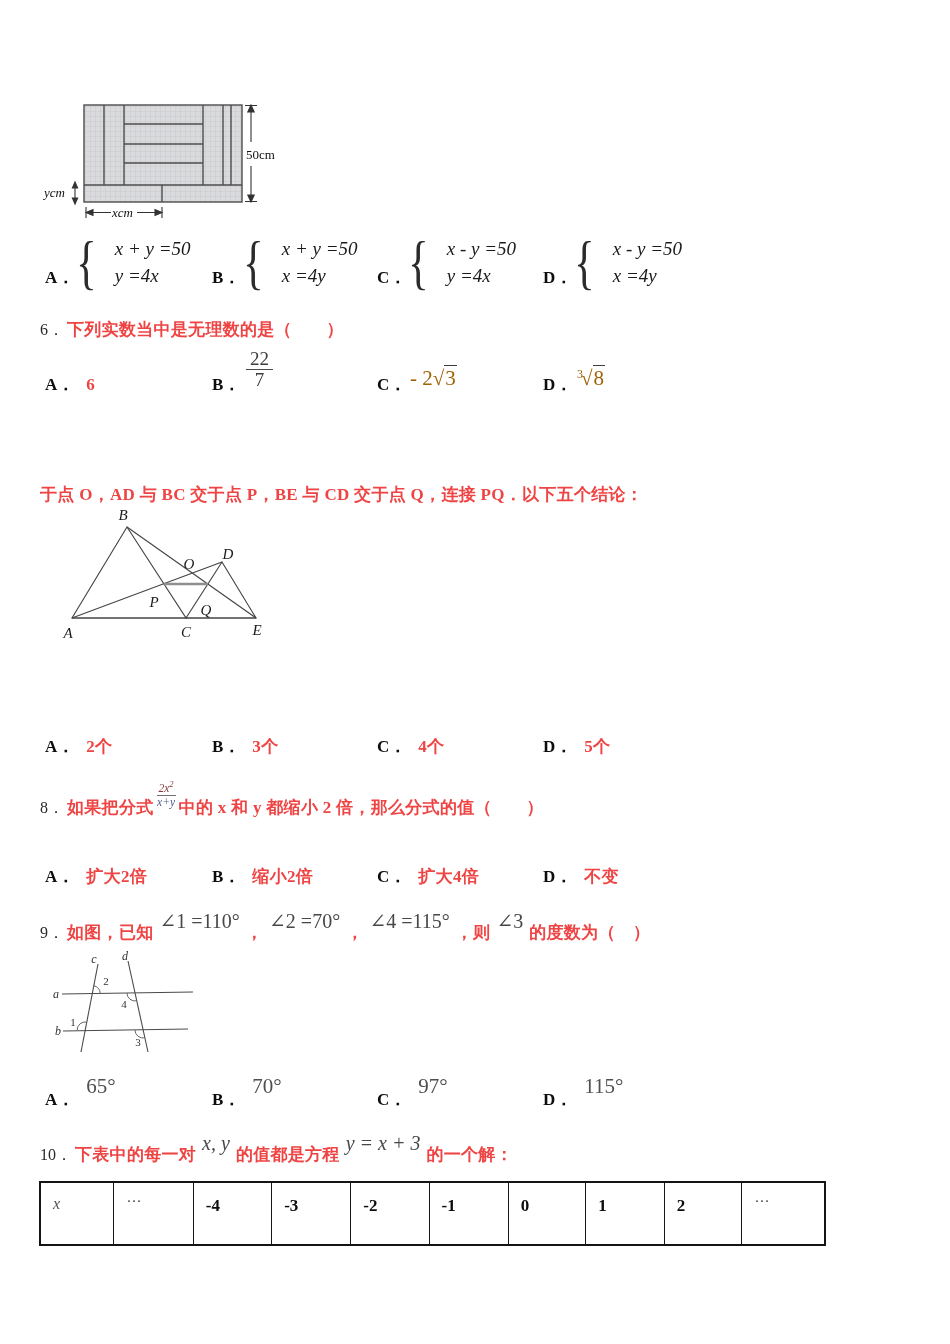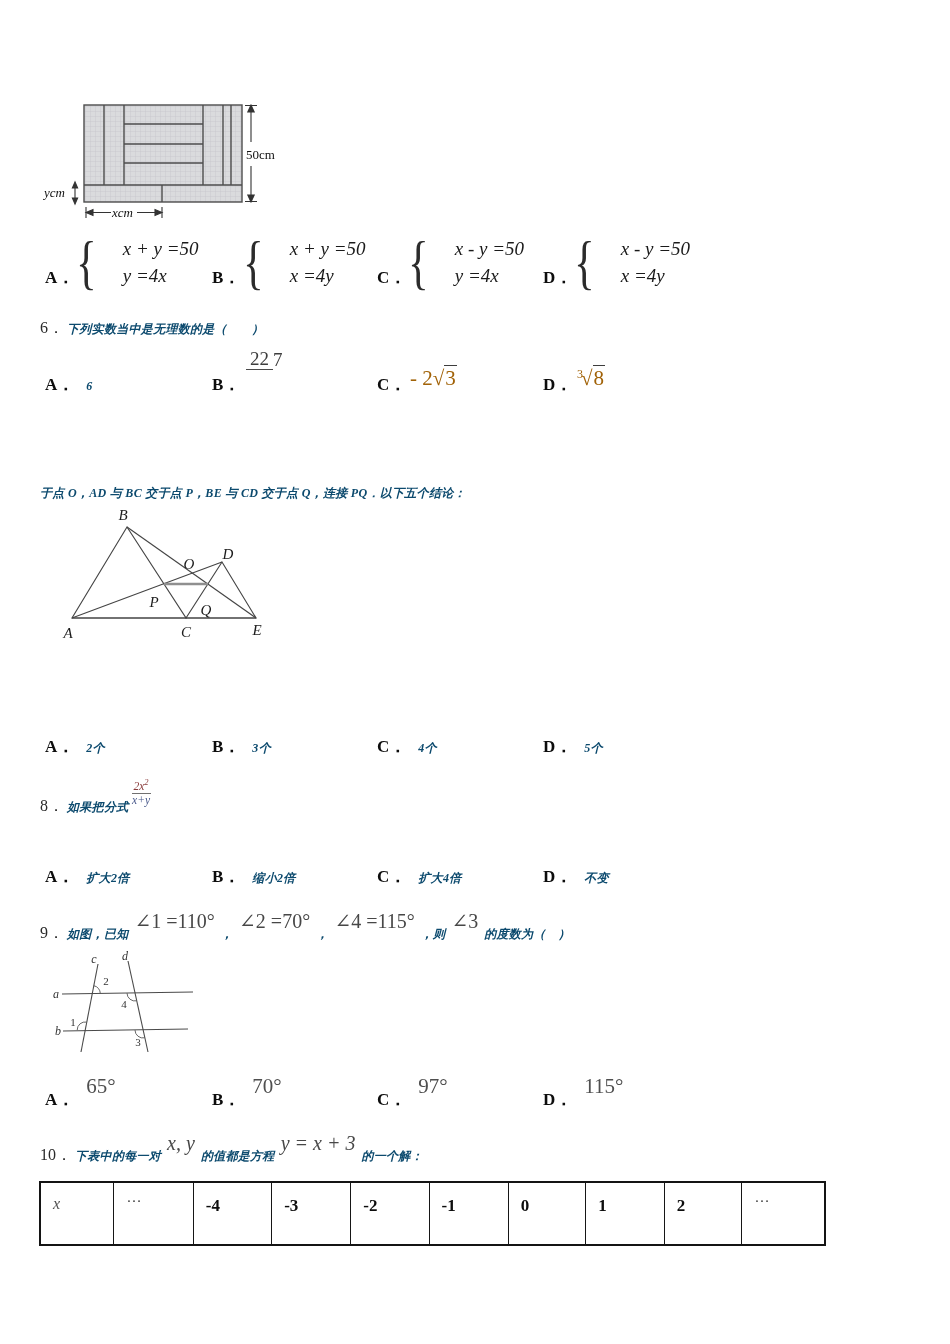--- a/index.html
+++ b/index.html
@@ -1,32 +1,32 @@
 <!DOCTYPE html>
 <html><head>
 <meta charset="utf-8">
 <style>
   html,body { margin:0; padding:0; background:#fff; }
   .page { position:relative; width:826px; height:1344px; background:#ffffff; overflow:hidden;
           font-family:"Liberation Serif","DejaVu Serif",serif; color:#0d0d0d; }
   .abs { position:absolute; white-space:nowrap; }
-  .cn { font-weight:bold; font-size:12px; color:#0c4a6e; letter-spacing:0.3px;font-style:italic; }
+  .cn { font-weight:bold; font-size:17px; color:#ef4444; letter-spacing:0.3px; }
   .qnum { font-weight:normal; font-size:16px; color:#2a2a2a; margin-right:3px; }
   .letter { font-weight:bold; font-size:17px; color:#0d0d0d; }
   .optval { margin-left:12px; }
   
   .sys { display:flex; align-items:center; }
   .brace { font-size:60px; line-height:56px; color:#2b2b2b; transform:scaleX(.72); transform-origin:left center; font-weight:normal; }
-  .eqs { display:flex; flex-direction:column; margin-left:18px; }
+  .eqs { display:flex; flex-direction:column; margin-left:10px; }
   .eq { font-style:italic; font-size:19px; line-height:27px; color:#1a1a1a; }
   
   .mval { font-size:21px; color:#a16207; }
   .ovl { border-top:1.4px solid #3d3d3d; padding:0 1px; }
   .idx { font-size:12px; position:relative; top:-7px; margin-right:-2px; }
-  .bfrac { display:inline-flex; flex-direction:row; align-items:center; font-size:19px; line-height:20px; color:#3d3d3d; }
+  .bfrac { display:inline-flex; flex-direction:column; align-items:center; font-size:19px; line-height:20px; color:#3d3d3d; }
   .bfn { border-bottom:1.5px solid #4a4a4a; padding:0 4px; }
   
   .sfrac { display:inline-flex; flex-direction:column; align-items:center; font-size:11.5px; line-height:12.5px;
            font-style:italic; position:relative; top:-21px; margin:0 3px; }
   .sfn { color:#8a3b3b; border-bottom:1px solid #707070; padding:0 2px; }
   .sfn sup { font-size:8.5px; }
   .sfd { color:#4a5a8c; }
   
   .mr { font-size:20px; color:#474747; position:relative; top:-10px; margin:0 6px; font-weight:normal; }
   .mi { font-style:italic; }
@@ -146,21 +146,21 @@
 
   <div class="abs" style="left:45px; top:735px"><span class="letter">A．</span><span class="cn optval">2个</span></div>
   <div class="abs" style="left:212px; top:735px"><span class="letter">B．</span><span class="cn optval">3个</span></div>
   <div class="abs" style="left:377px; top:735px"><span class="letter">C．</span><span class="cn optval">4个</span></div>
   <div class="abs" style="left:543px; top:735px"><span class="letter">D．</span><span class="cn optval">5个</span></div>
 
   <div class="abs" style="left:40px; top:796px">
     <span class="qnum">8．</span><span class="cn">如果把分式</span><span class="sfrac">
         <span class="sfn"><span>2x</span><sup>2</sup></span>
         <span class="sfd">x+y</span>
-      </span>
+      </span><span class="cn">中的 x 和 y 都缩小 2 倍，那么分式的值（　　）</span>
   </div>
   <div class="abs" style="left:45px; top:865px"><span class="letter">A．</span><span class="cn optval">扩大2倍</span></div>
   <div class="abs" style="left:212px; top:865px"><span class="letter">B．</span><span class="cn optval">缩小2倍</span></div>
   <div class="abs" style="left:377px; top:865px"><span class="letter">C．</span><span class="cn optval">扩大4倍</span></div>
   <div class="abs" style="left:543px; top:865px"><span class="letter">D．</span><span class="cn optval">不变</span></div>
 
   <div class="abs" style="left:40px; top:919px">
     <span class="qnum">9．</span><span class="cn">如图，已知</span><span class="mr">∠1 =110°</span><span class="cn">，</span><span class="mr">∠2 =70°</span><span class="cn">，</span><span class="mr">∠4 =115°</span><span class="cn">，则</span><span class="mr">∠3</span><span class="cn">的度数为（　）</span>
   </div>
 

